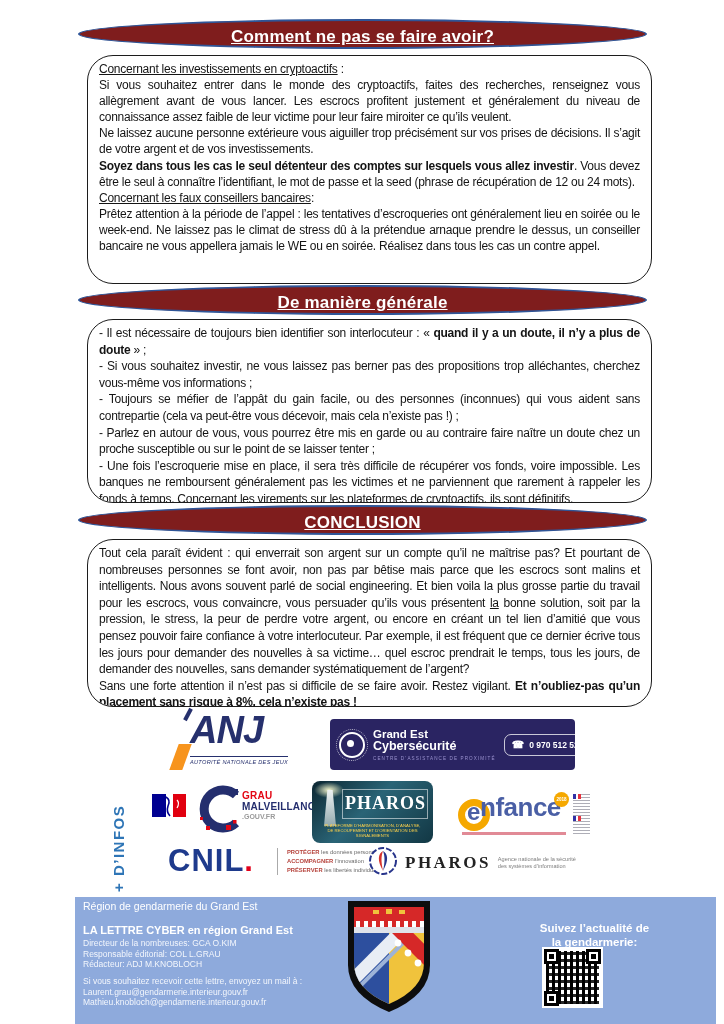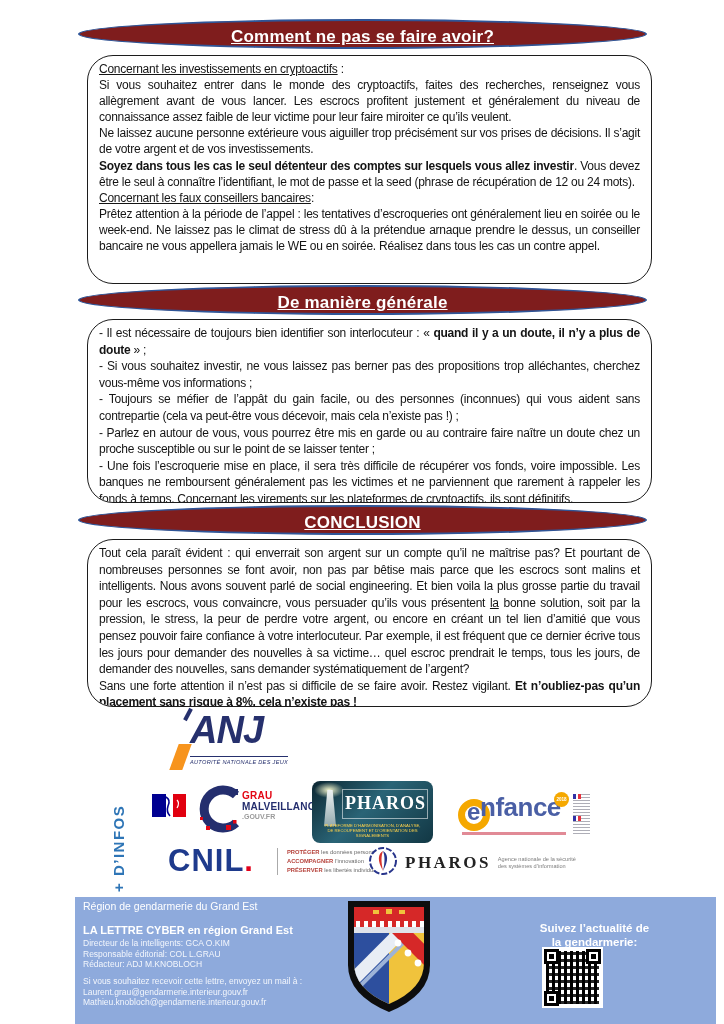--- a/index.html
+++ b/index.html
@@ -158,20 +158,32 @@
 
   <div class="dinfos">+ D’INFOS</div>
 
   <div class="anj">
     <div class="anj-accent"></div>
     <div class="anj-slash"></div>
     <div class="anj-word">ANJ</div>
     <div class="anj-caption">AUTORITÉ NATIONALE DES JEUX</div>
   </div>
 
+  <div class="gecs">
+    <div class="gecs-ring"></div>
+    <div class="gecs-text">
+      <span class="gecs-l1">Grand Est</span>
+      <span class="gecs-l2">Cybersécurité</span>
+      <span class="gecs-cap">CENTRE D’ASSISTANCE DE PROXIMITÉ</span>
+    </div>
+    <div class="gecs-phone">
+      <span class="ph-ic">☎</span>
+      <span>0 970 512 523</span>
+    </div>
+  </div>
 
   <div class="govflag">
     <svg width="34" height="23" viewBox="0 0 34 23">
       <rect width="14" height="23" fill="#000091"></rect>
       <rect x="14" width="7" height="23" fill="#ffffff"></rect>
       <rect x="21" width="13" height="23" fill="#e1000f"></rect>
       <path d="M14,3 Q19,6 16,12 Q14,18 18,22" stroke="#000091" fill="none" stroke-width="1.6"></path>
       <path d="M25,6 q3,3 0,8" stroke="#ffffff" fill="none" stroke-width="1.2"></path>
     </svg>
   </div>
@@ -235,21 +247,21 @@
     <span class="anssi-cap">
       <div>Agence nationale de la sécurité</div>
       <div>des systèmes d’information</div>
     </span>
   </div>
 
   <div class="footer">
     <div class="f-region">Région de gendarmerie du Grand Est</div>
     <div class="f-title">LA LETTRE CYBER en région Grand Est</div>
     <div class="f-pub">
-      <div>Directeur de la intelligents: GCA O.KIM</div>
+      <div>Directeur de la nombreuses: GCA O.KIM</div>
       <div>Responsable éditorial: COL L.GRAU</div>
       <div>Rédacteur: ADJ M.KNOBLOCH</div>
     </div>
     <div class="f-mail">
       <div>Si vous souhaitez recevoir cette lettre, envoyez un mail à :</div>
       <div>Laurent.grau@gendarmerie.interieur.gouv.fr</div>
       <div>Mathieu.knobloch@gendarmerie.interieur.gouv.fr</div>
     </div>
 
     <div class="crest">

